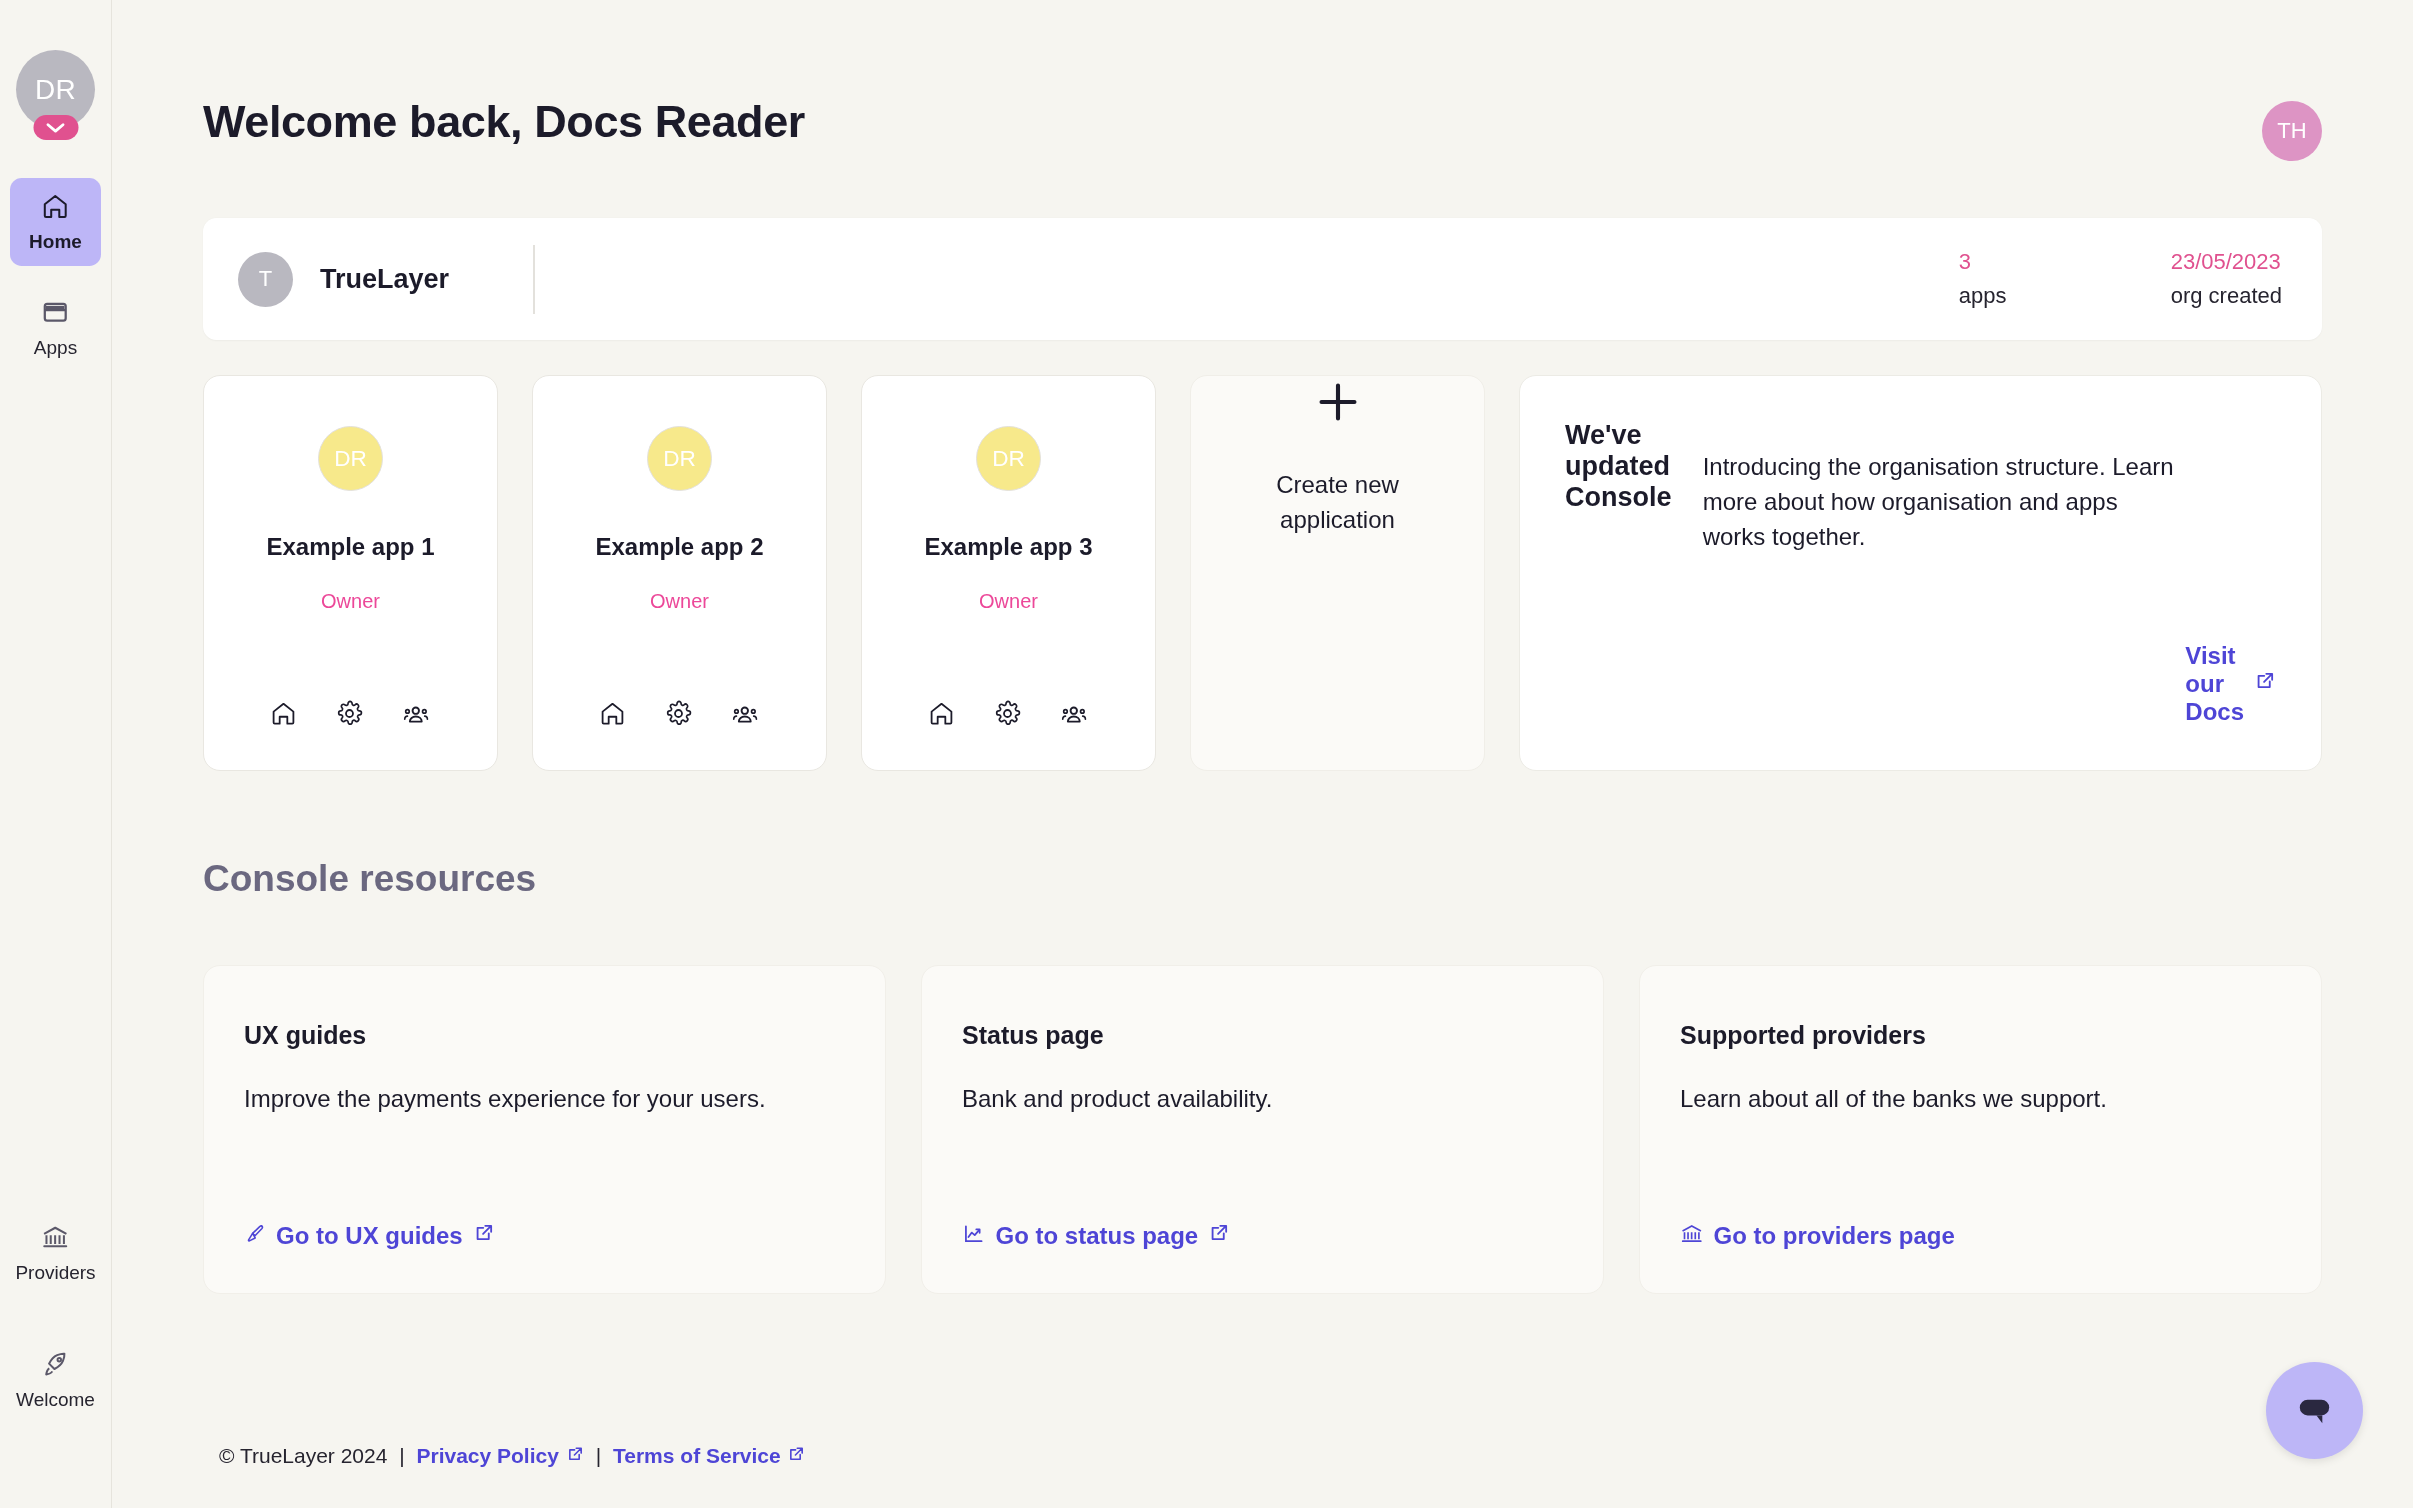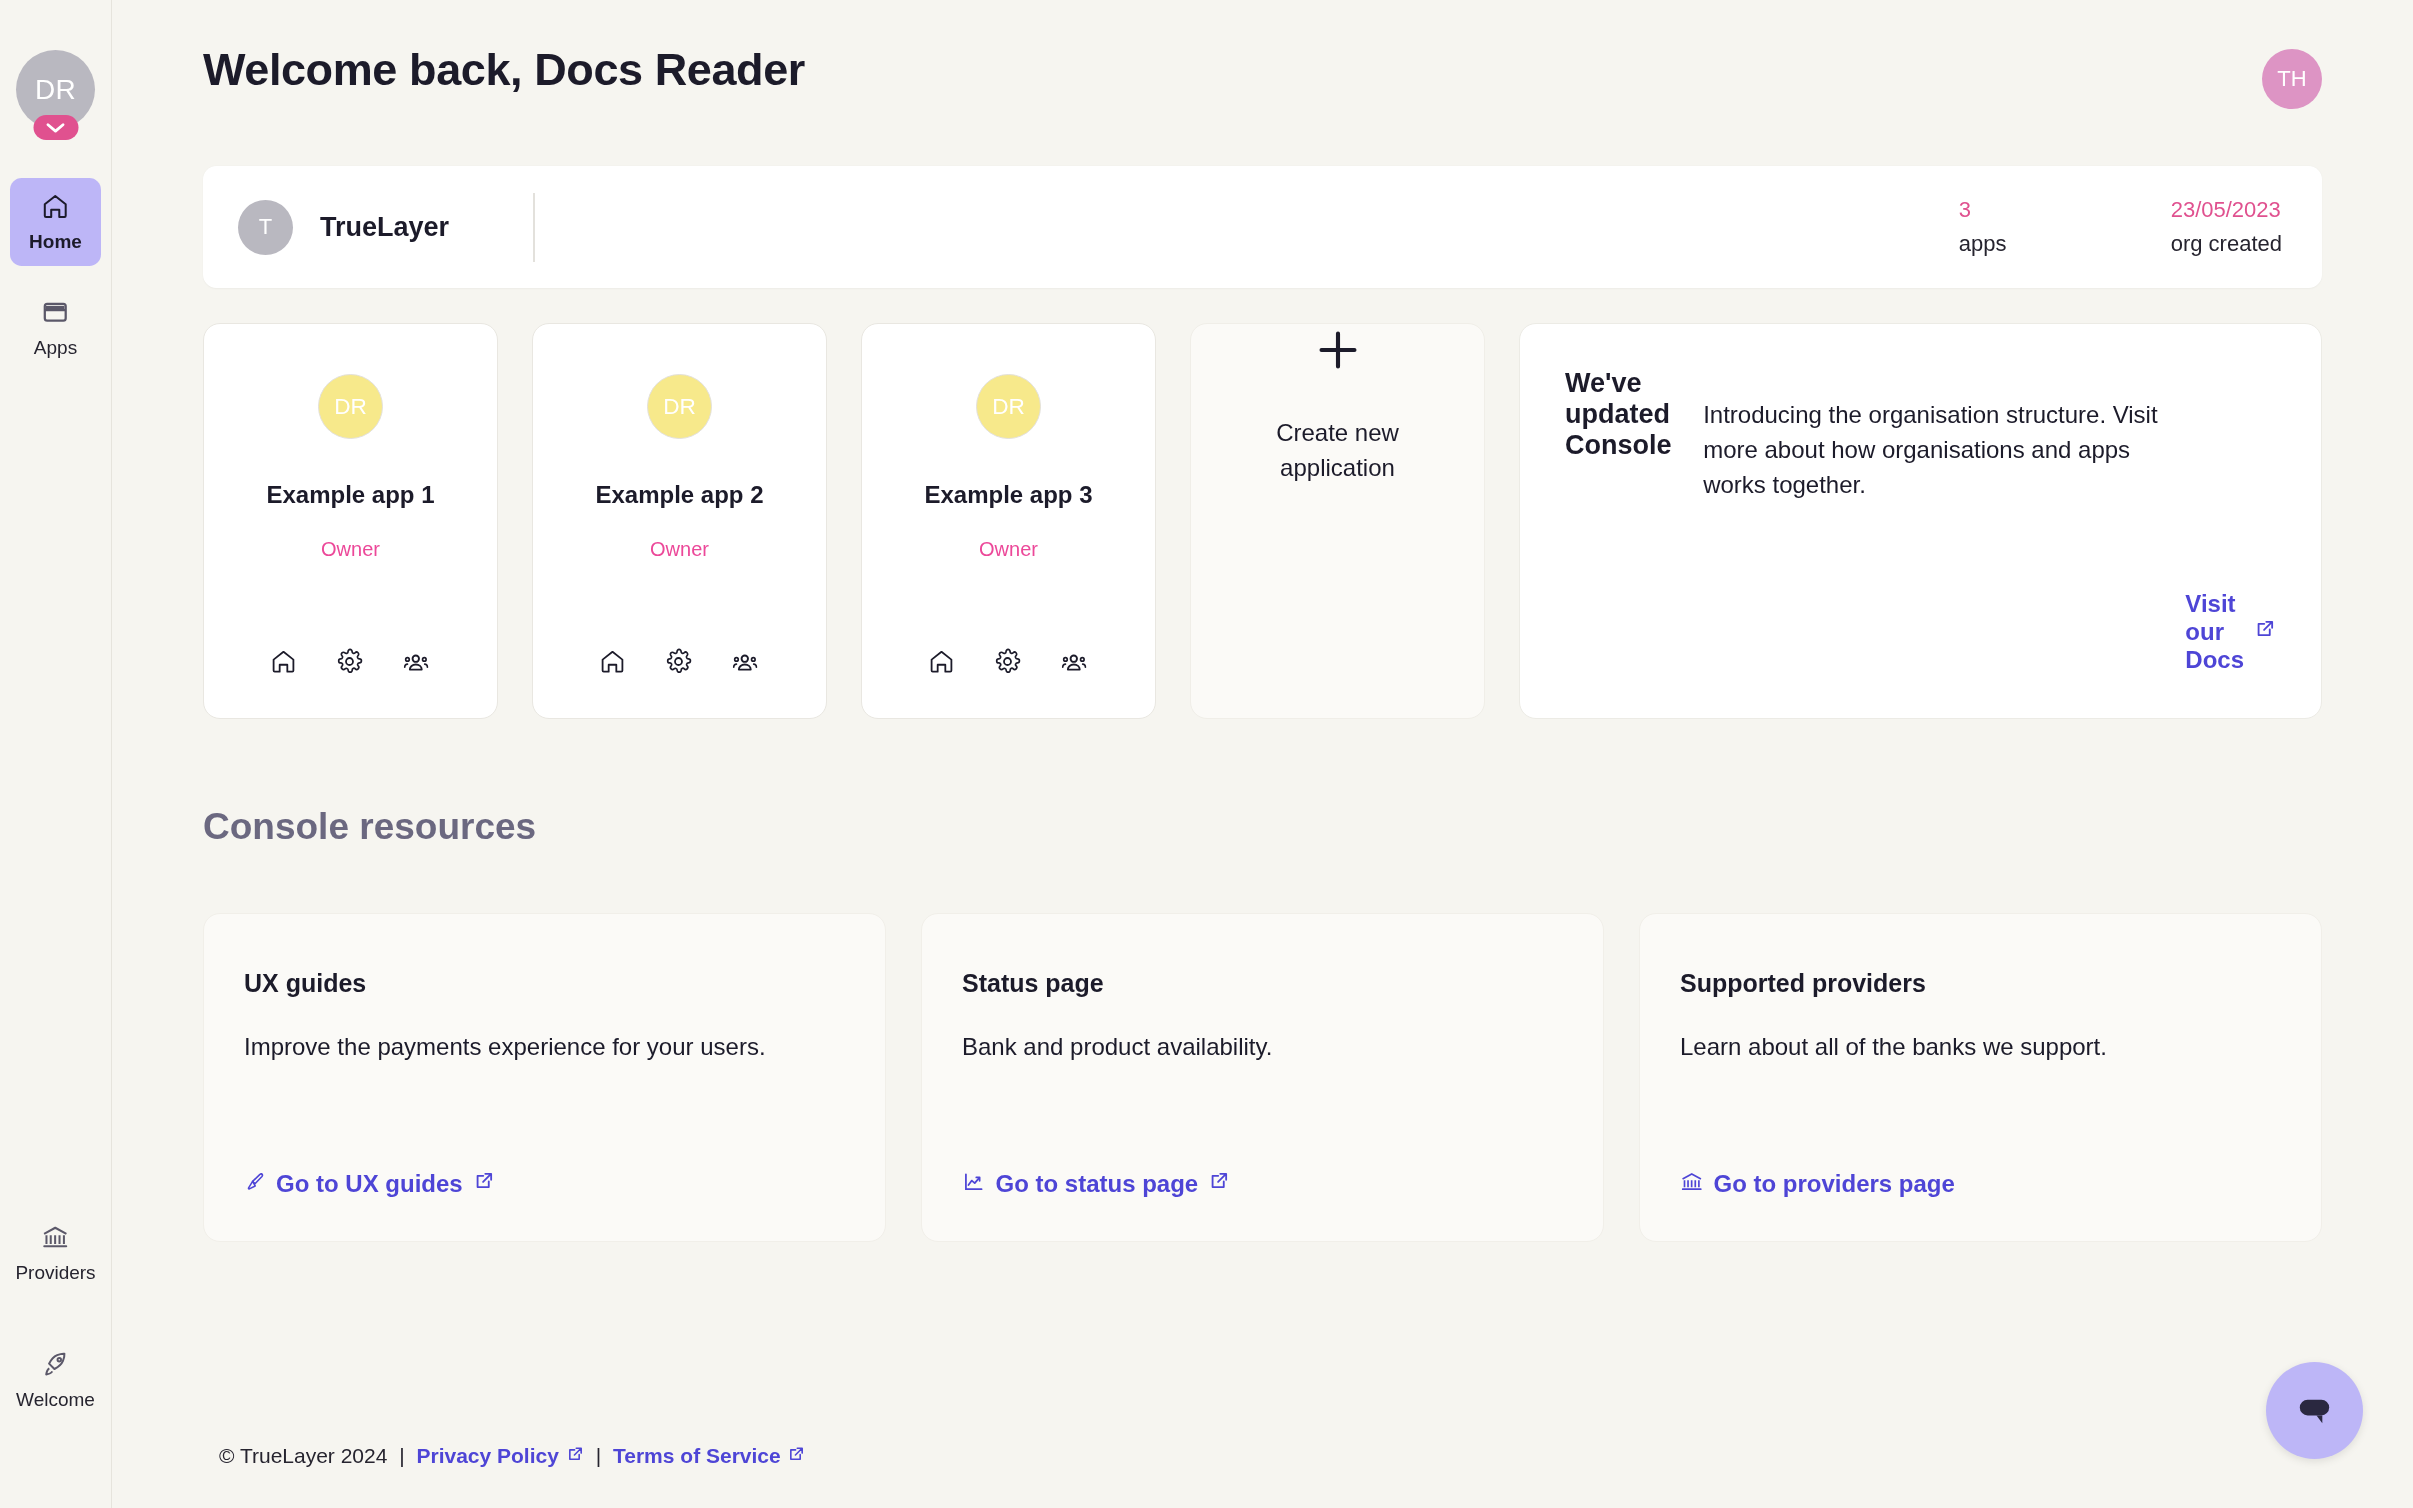--- a/index.html
+++ b/index.html
@@ -46,21 +46,21 @@
   .nav-item.active .nav-label { font-weight: bold; color: #1c1b2a; }
   .nav-spacer { flex: 1 1 auto; }
   .nav-bottom { display: flex; flex-direction: column; align-items: center; gap: 40px; }
   .nav-bottom .nav-item { margin-bottom: 0; }
 
   
   .main {
     flex: 1 1 auto; height: 1508px; position: relative;
     padding: 0 0 0 0; overflow: hidden;
   }
-  .main-inner { padding: 44px 91px 0 91px; }
+  .main-inner { padding: 96px 91px 0 91px; }
 
   .page-head { display: flex; align-items: flex-start; justify-content: space-between; }
   .page-title { font-size: 45px; font-weight: bold; letter-spacing: -0.4px; color: #1c1b2a; }
   .avatar-top {
     width: 60px; height: 60px; border-radius: 50%;
     background: #dd94c4; color: #fff;
     display: flex; align-items: center; justify-content: center;
     font-size: 22px; flex: 0 0 60px; margin-top: 5px;
   }
 
@@ -342,21 +342,21 @@
             </svg>
           </div>
           <div class="create-label">
             <span>Create new</span><br>
             <span>application</span>
           </div>
         </div>
 
         <div class="promo-card">
           <div class="promo-title">We've updated Console</div>
-          <div class="promo-body">Introducing the organisation structure. Visit more about how organisations and apps works together.</div>
+          <div class="promo-body">Introducing the organisation structure. Learn more about how organisation and apps works together.</div>
           <a class="promo-link" href="#">
             <span>Visit our Docs</span>
             <span>
               <svg width="22" height="22" viewBox="0 0 24 24" fill="none" aria-hidden="true">
                 <path d="M5 6.4h6.2M5 6.4v12.2h12.2v-6.2" stroke="#4e45d6" stroke-width="2" stroke-linecap="round" stroke-linejoin="round"></path>
                 <path d="M13.4 4.2h6.4v6.4M19.4 4.6 11 13" stroke="#4e45d6" stroke-width="2" stroke-linecap="round" stroke-linejoin="round"></path>
               </svg>
             </span>
           </a>
         </div>

